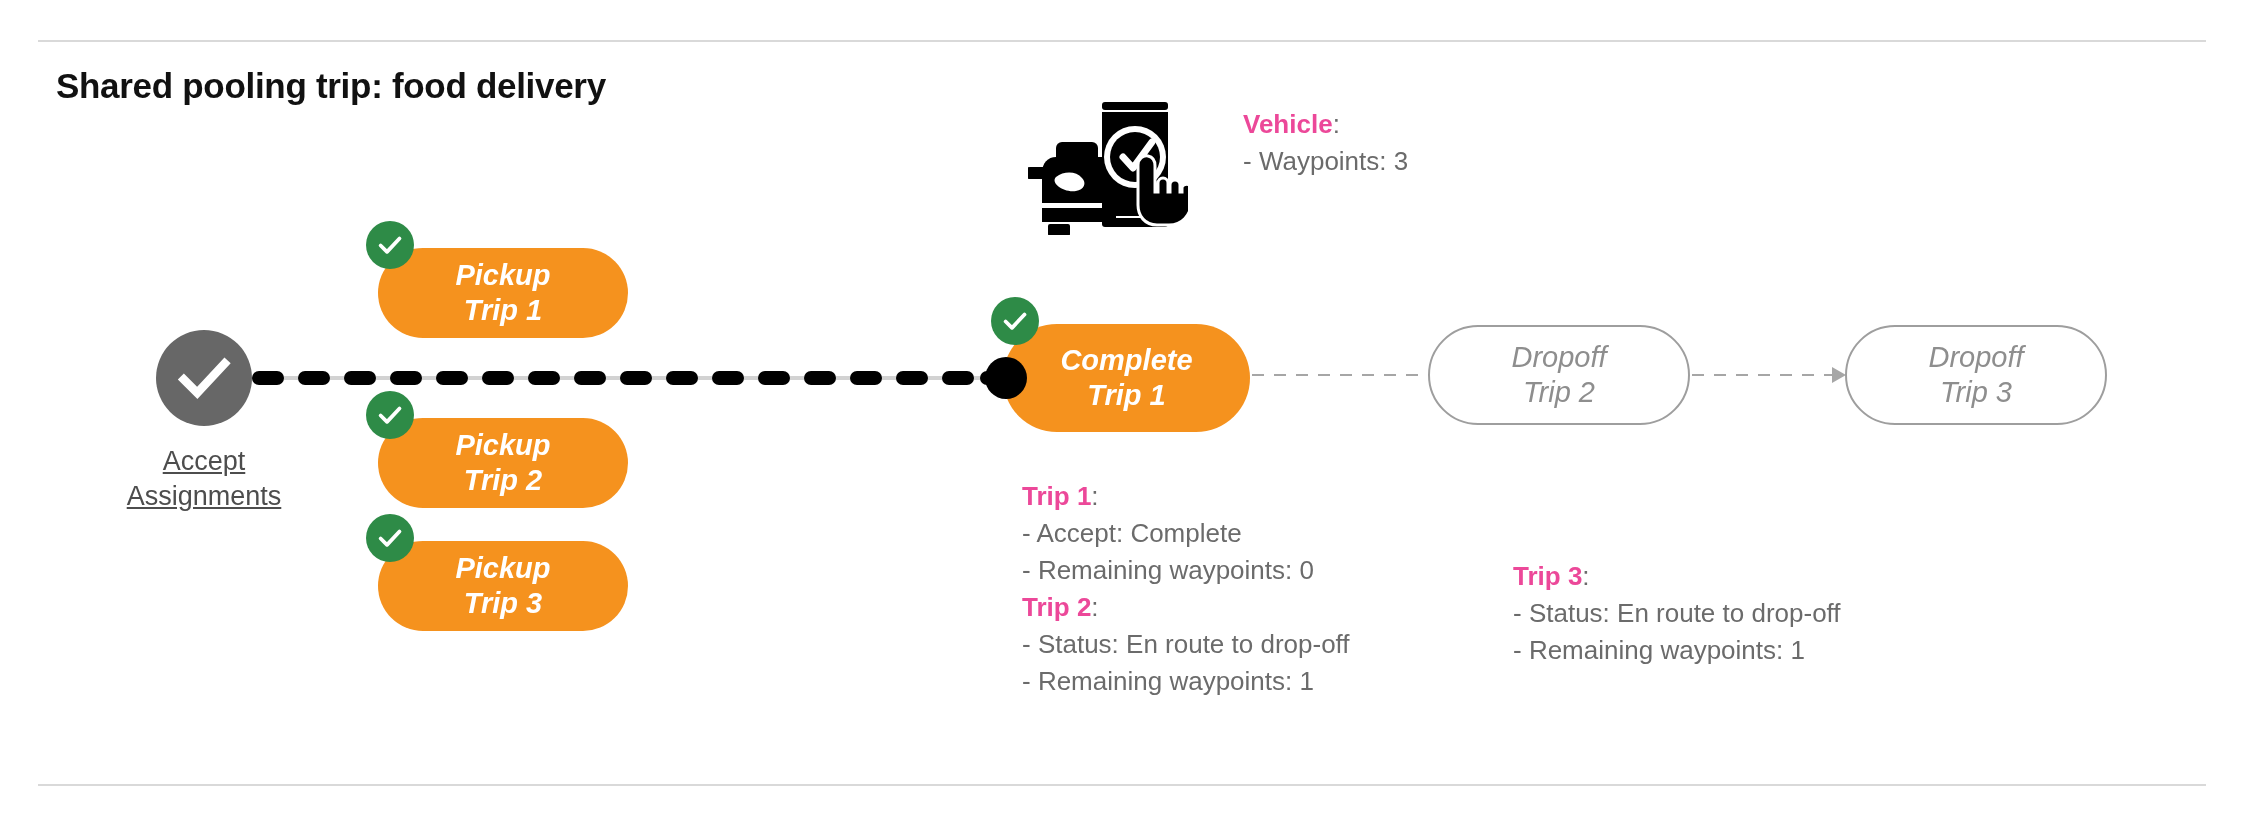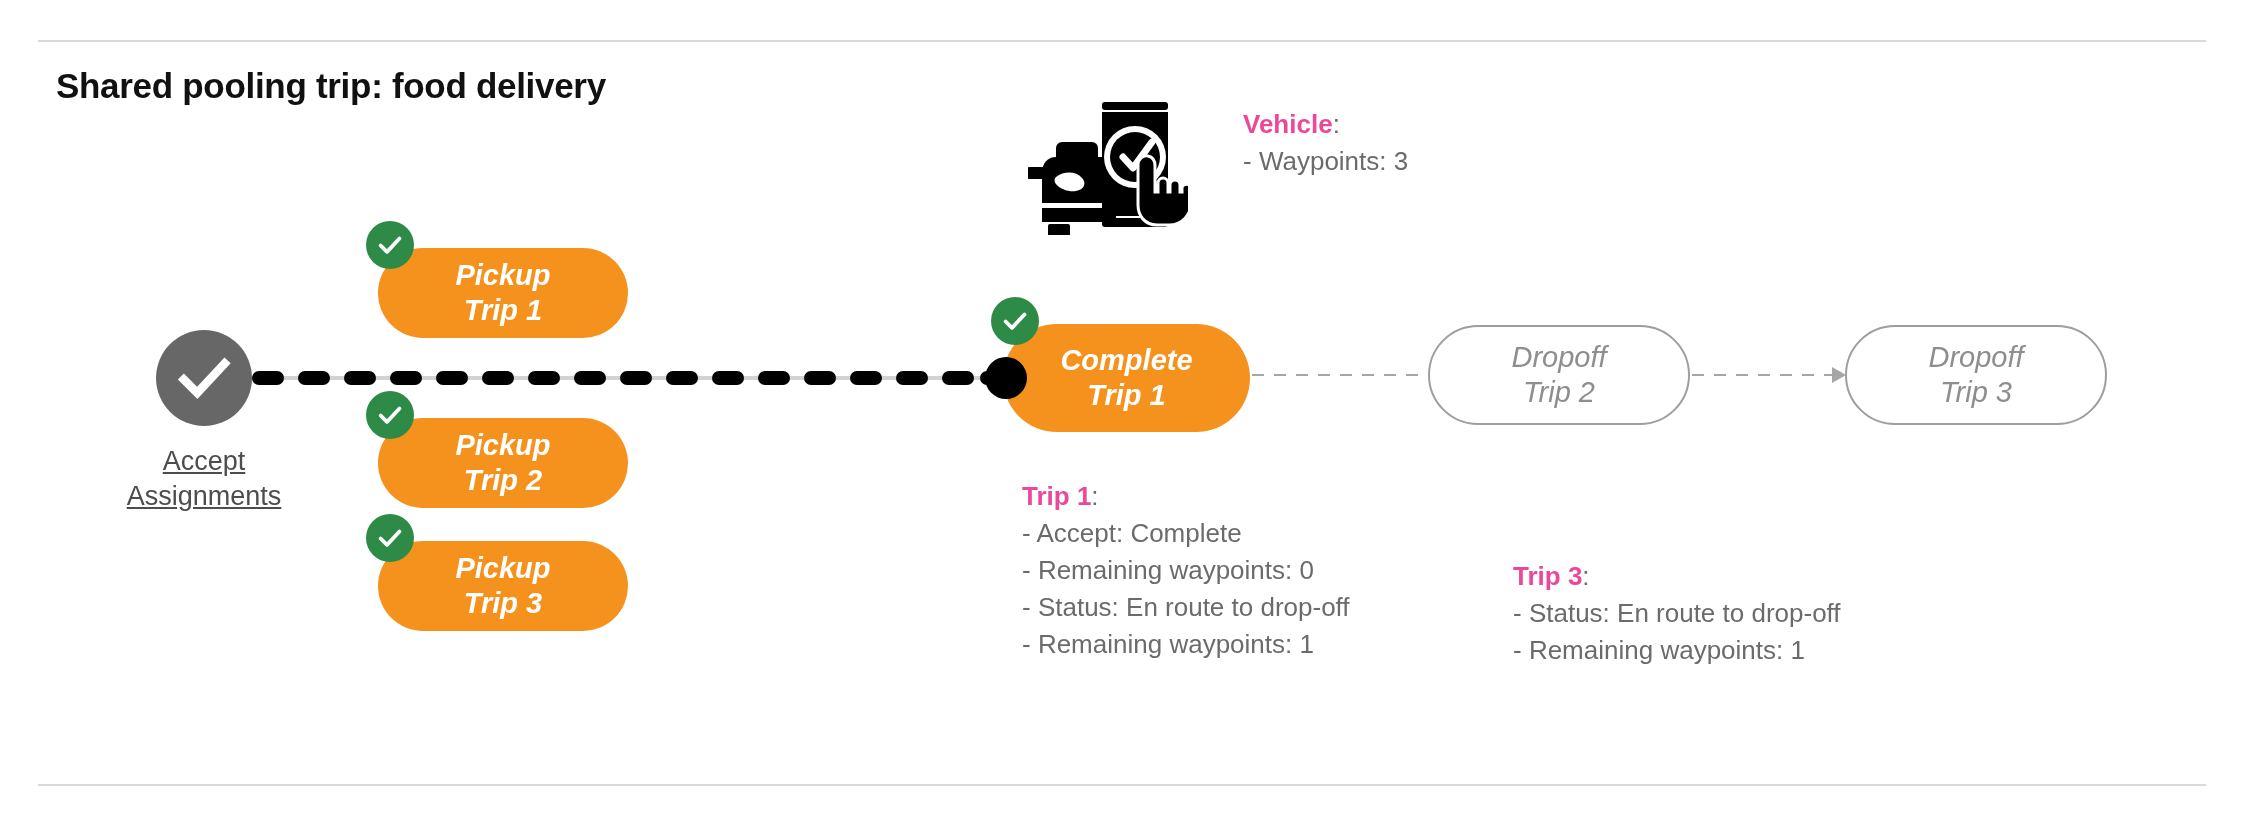--- a/index.html
+++ b/index.html
@@ -341,20 +341,21 @@
 
   <div class="annotation" id="annot-vehicle">
     <span class="row"><span class="hd">Vehicle</span><span>:</span></span>
     <span class="row">- Waypoints: 3</span>
   </div>
 
   <div class="annotation" id="annot-trips-left">
     <span class="row"><span class="hd">Trip 1</span><span>:</span></span>
     <span class="row">- Accept:  Complete</span>
     <span class="row">- Remaining waypoints: 0</span>
+    <span class="row"><span class="hd">Trip 2</span><span>:</span></span>
     <span class="row">- Status:  En route to drop-off</span>
     <span class="row">- Remaining waypoints: 1</span>
   </div>
 
   <div class="annotation" id="annot-trip3">
     <span class="row"><span class="hd">Trip 3</span><span>:</span></span>
     <span class="row">- Status:  En route to drop-off</span>
     <span class="row">- Remaining waypoints: 1</span>
   </div>
 

